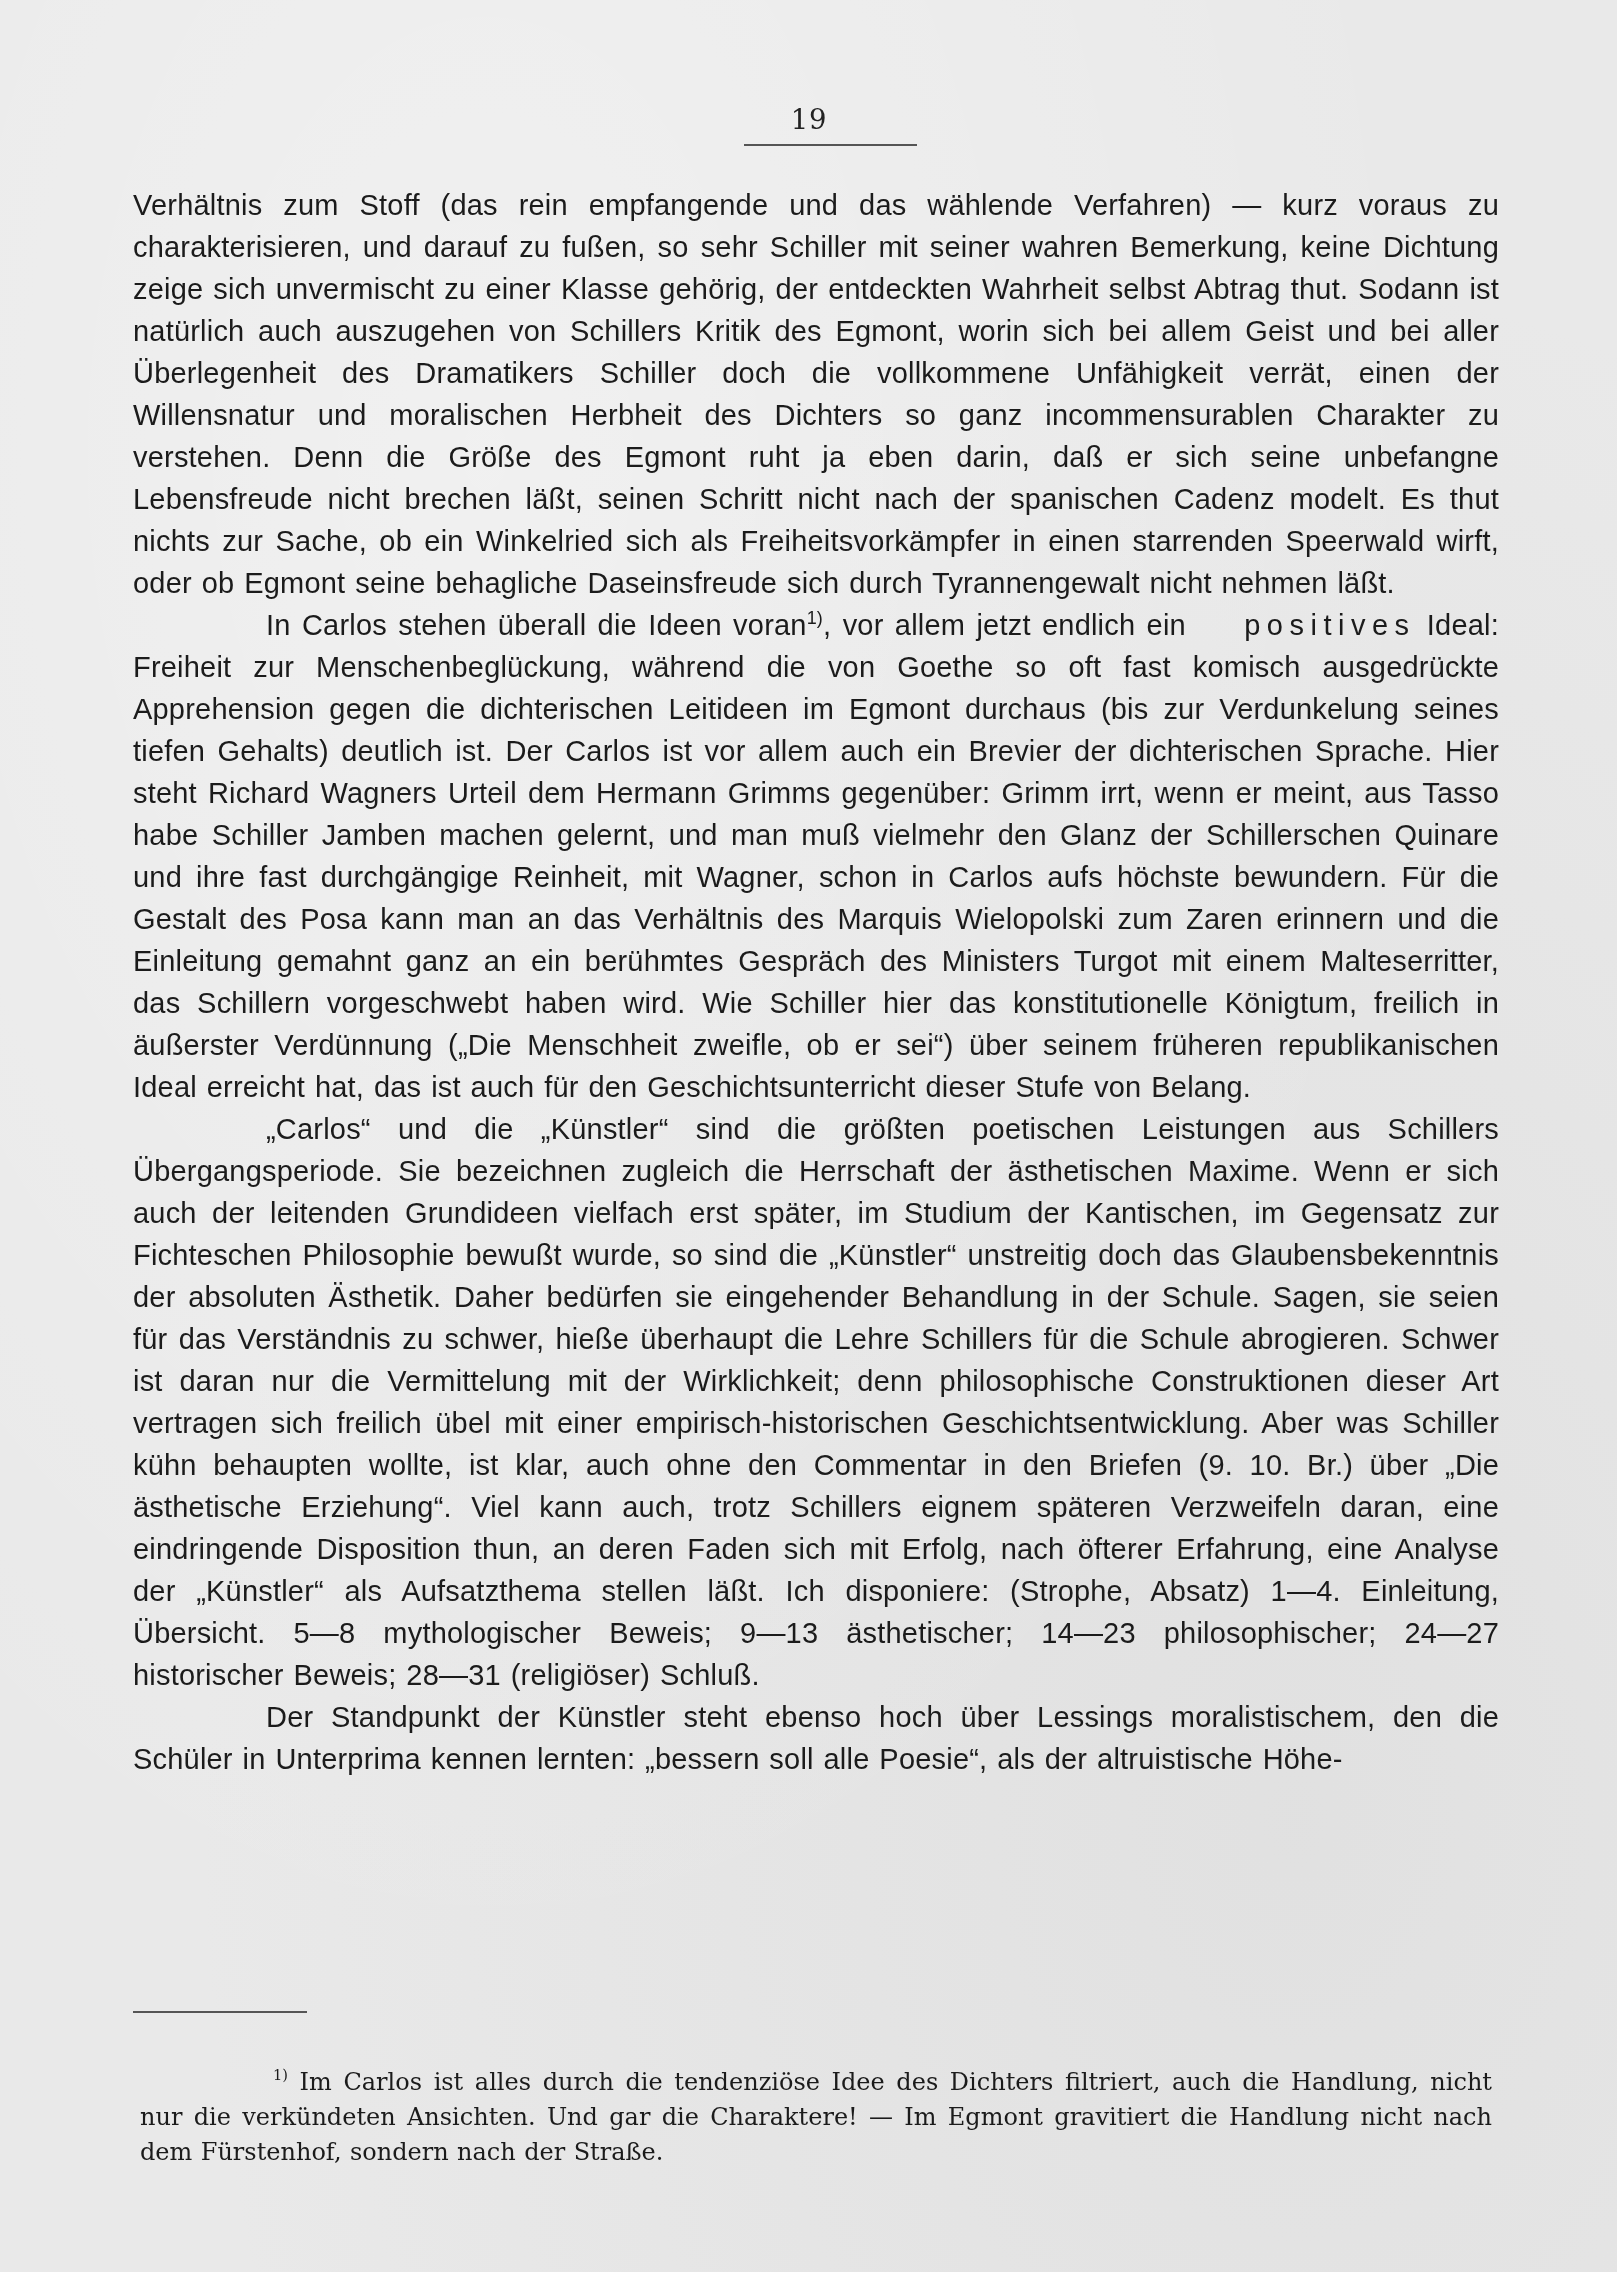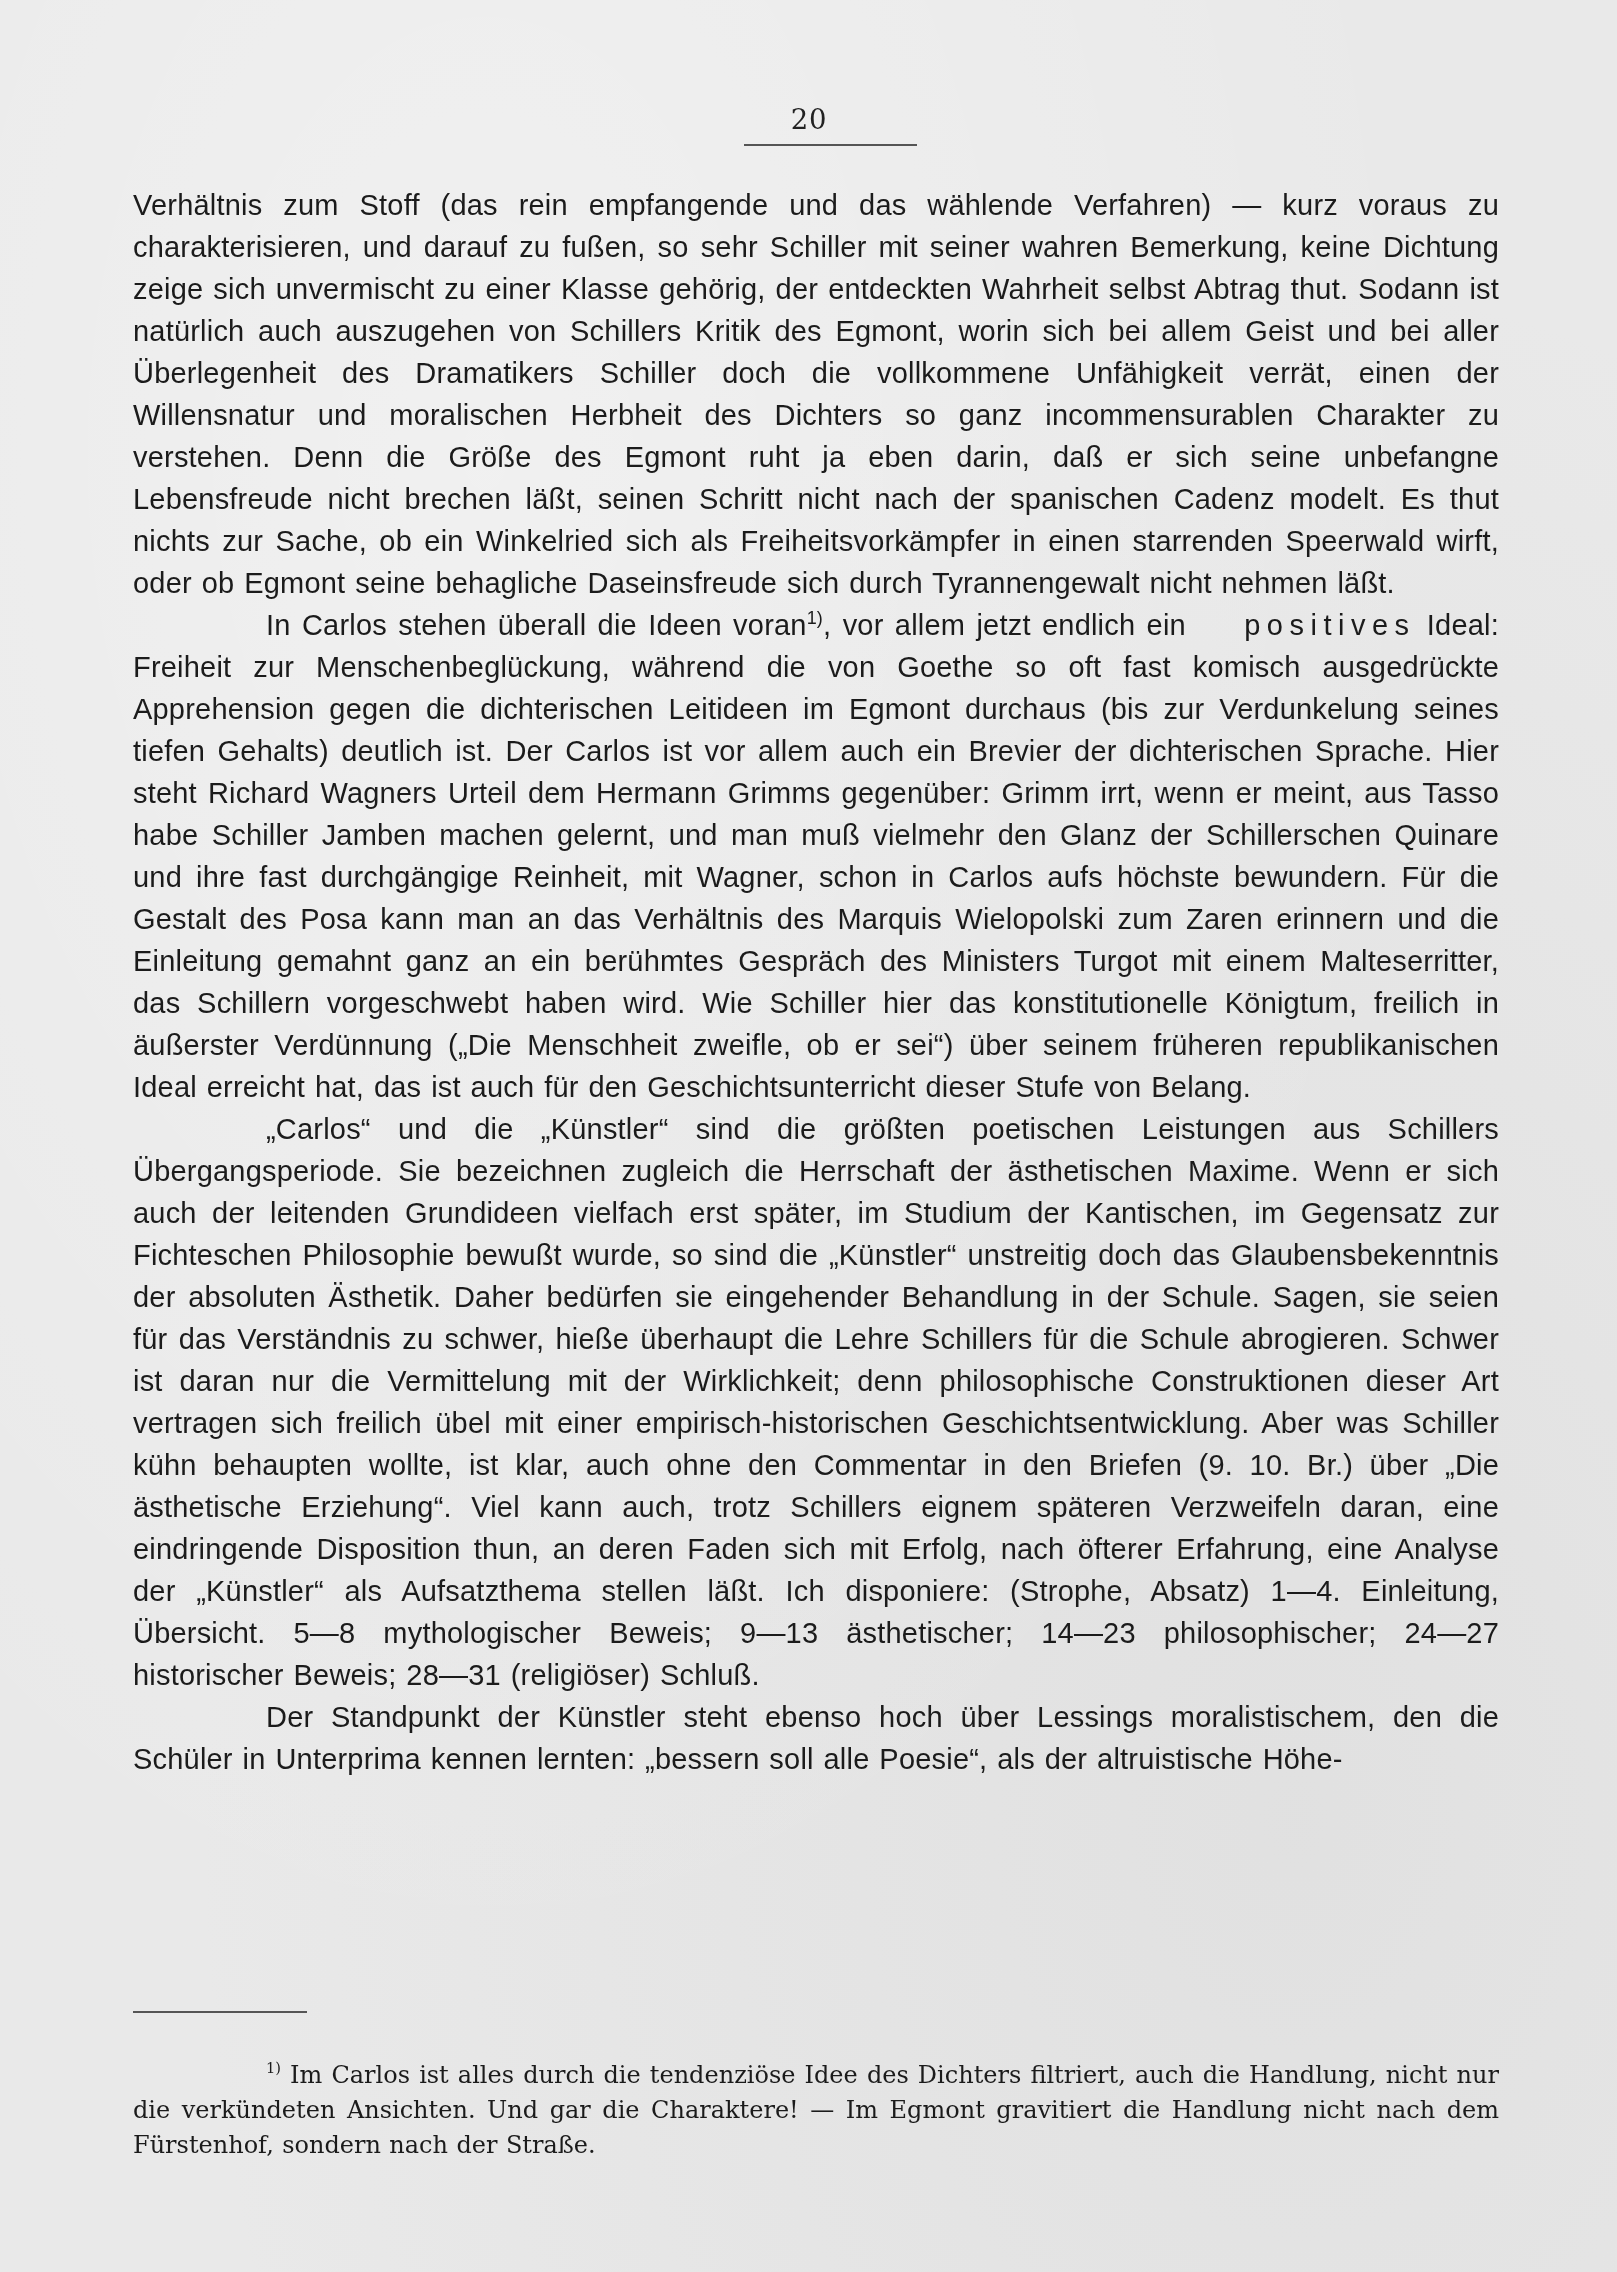--- a/index.html
+++ b/index.html
@@ -78,35 +78,35 @@
       left: 133px; top: 2058px;
       width: 1366px;
       font-family: "DejaVu Serif", serif;
       font-size: 24px;
       line-height: 35px;
       text-align: justify;
       color: #1b1b1b;
       word-spacing: 0.8px;
     }
     .footnotes p {
-      margin: 0;
+      margin: 7px;
       text-indent: 133px;
     }
     .footnotes sup {
       font-size: 14.6px;
       vertical-align: 9.7px;
       line-height: 0;
     }
   </style>
 </head>
 <body>
 
 <div class="page">
 
-  <div class="page-number">20</div>
+  <div class="page-number">19</div>
   <div class="header-rule"></div>
 
   <div class="body-text">
     <p>Verhältnis zum Stoff (das rein empfangende und das wählende Verfahren) — kurz voraus zu charakterisieren, und darauf zu fußen, so sehr Schiller mit seiner wahren Bemerkung, keine Dichtung zeige sich unvermischt zu einer Klasse gehörig, der entdeckten Wahrheit selbst Abtrag thut. Sodann ist natürlich auch auszugehen von Schillers Kritik des Egmont, worin sich bei allem Geist und bei aller Überlegenheit des Dramatikers Schiller doch die vollkommene Unfähigkeit verrät, einen der Willensnatur und moralischen Herbheit des Dichters so ganz incommensurablen Charakter zu verstehen. Denn die Größe des Egmont ruht ja eben darin, daß er sich seine unbefangne Lebensfreude nicht brechen läßt, seinen Schritt nicht nach der spanischen Cadenz modelt. Es thut nichts zur Sache, ob ein Winkelried sich als Freiheitsvorkämpfer in einen starrenden Speerwald wirft, oder ob Egmont seine behagliche Daseinsfreude sich durch Tyrannengewalt nicht nehmen läßt.</p>
 
     <p class="indent"><span>In Carlos stehen überall die Ideen voran</span><sup class="fn-ref">1)</sup><span>, vor allem jetzt endlich ein </span><span class="spaced">positives</span><span> Ideal: Freiheit zur Menschenbeglückung, während die von Goethe so oft fast komisch ausgedrückte Apprehension gegen die dichterischen Leitideen im Egmont durchaus (bis zur Verdunkelung seines tiefen Gehalts) deutlich ist. Der Carlos ist vor allem auch ein Brevier der dichterischen Sprache. Hier steht Richard Wagners Urteil dem Hermann Grimms gegenüber: Grimm irrt, wenn er meint, aus Tasso habe Schiller Jamben machen gelernt, und man muß vielmehr den Glanz der Schillerschen Quinare und ihre fast durchgängige Reinheit, mit Wagner, schon in Carlos aufs höchste bewundern. Für die Gestalt des Posa kann man an das Verhältnis des Marquis Wielopolski zum Zaren erinnern und die Einleitung gemahnt ganz an ein berühmtes Gespräch des Ministers Turgot mit einem Malteserritter, das Schillern vorgeschwebt haben wird. Wie Schiller hier das konstitutionelle Königtum, freilich in äußerster Verdünnung („Die Menschheit zweifle, ob er sei“) über seinem früheren republikanischen Ideal erreicht hat, das ist auch für den Geschichtsunterricht dieser Stufe von Belang.</span></p>
 
     <p class="indent">„Carlos“ und die „Künstler“ sind die größten poetischen Leistungen aus Schillers Übergangsperiode. Sie bezeichnen zugleich die Herrschaft der ästhetischen Maxime. Wenn er sich auch der leitenden Grundideen vielfach erst später, im Studium der Kantischen, im Gegensatz zur Fichteschen Philosophie bewußt wurde, so sind die „Künstler“ unstreitig doch das Glaubensbekenntnis der absoluten Ästhetik. Daher bedürfen sie eingehender Behandlung in der Schule. Sagen, sie seien für das Verständnis zu schwer, hieße überhaupt die Lehre Schillers für die Schule abrogieren. Schwer ist daran nur die Vermittelung mit der Wirklichkeit; denn philosophische Construktionen dieser Art vertragen sich freilich übel mit einer empirisch-historischen Geschichtsentwicklung. Aber was Schiller kühn behaupten wollte, ist klar, auch ohne den Commentar in den Briefen (9. 10. Br.) über „Die ästhetische Erziehung“. Viel kann auch, trotz Schillers eignem späteren Verzweifeln daran, eine eindringende Disposition thun, an deren Faden sich mit Erfolg, nach öfterer Erfahrung, eine Analyse der „Künstler“ als Aufsatzthema stellen läßt. Ich disponiere: (Strophe, Absatz) 1—4. Einleitung, Übersicht. 5—8 mythologischer Beweis; 9—13 ästhetischer; 14—23 philosophischer; 24—27 historischer Beweis; 28—31 (religiöser) Schluß.</p>
 
     <p class="indent">Der Standpunkt der Künstler steht ebenso hoch über Lessings moralistischem, den die Schüler in Unterprima kennen lernten: „bessern soll alle Poesie“, als der altruistische Höhe-</p>

